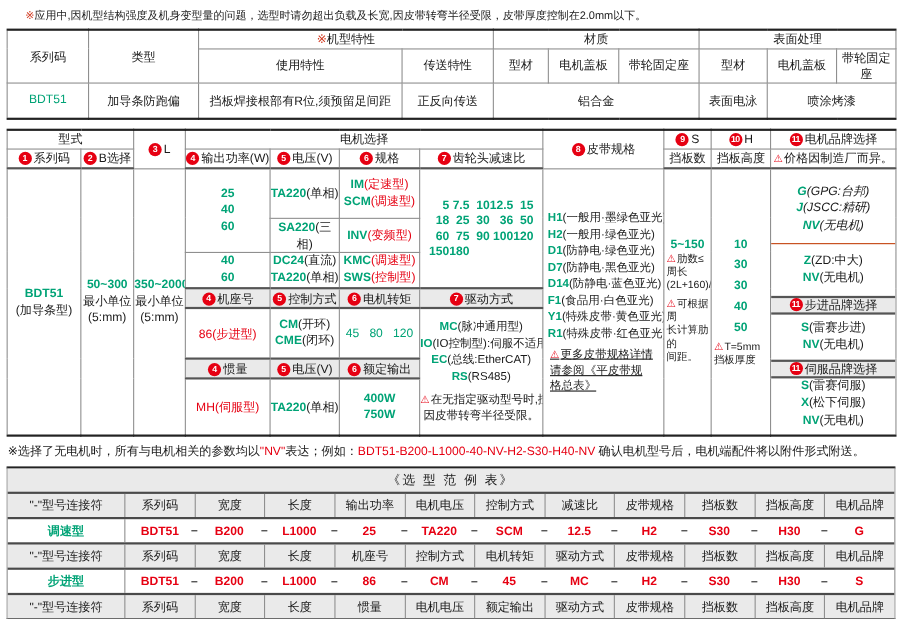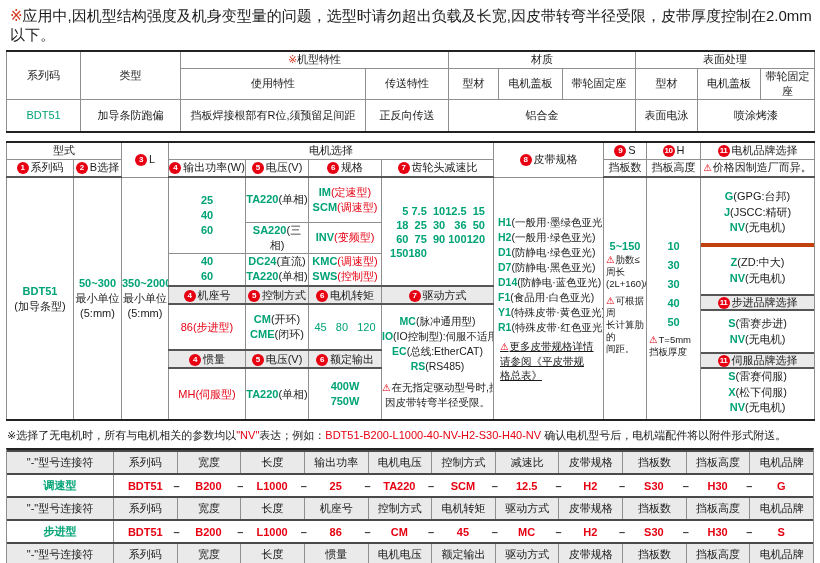--- a/index.html
+++ b/index.html
@@ -1,18 +1,18 @@
 <!DOCTYPE html>
 <html><head>
 <meta charset="utf-8">
 <style>
   html,body{margin:0;padding:0;background:#fff;}
   body{width:820px;height:563px;font-family:"Liberation Sans","DejaVu Sans",sans-serif;color:#1a1a1a;overflow:hidden;}
   .wrap{padding:5px 6px;}
-  .note-top{font-size:15px;margin:2px 0 5px 4px;letter-spacing:0;}
+  .note-top{font-size:10px;margin:2px 0 5px 17px;letter-spacing:0;}
   .mark{color:#d23b22;}
   table{border-collapse:collapse;table-layout:fixed;width:808px;}
   .spec,.main{border-top:2px solid #222;border-bottom:2px solid #222;}
   .spec th,.spec td,.main th,.main td{border:1px solid #8f8f8f;text-align:center;vertical-align:middle;font-weight:normal;font-size:11px;padding:0;overflow:hidden;}
   .spec{margin-bottom:8px;}
   .spec tr{height:17px;}
   .spec tr.datarow{height:33px;}
   .teal{color:#00A376;font-weight:bold;}
   .redtx{color:#E60012;}
   .redbold{color:#E60012;font-weight:bold;}
@@ -34,21 +34,21 @@
   .smallnote{font-size:9.5px;line-height:12px;text-align:left;padding:2px 1px 3px 2px;}
   .h-nums div{line-height:19px;}
   .drive-cell{text-align:left;padding-left:6px;margin-top:20px;}
   .drive-cell div{font-size:10.5px;line-height:15px;white-space:nowrap;}
   .drive-note{margin-top:6px;font-size:10px;line-height:13px;}
   .brand-cell{padding:0;}
   .brand-stack{display:flex;flex-direction:column;height:100%;}
   .brand-sec{display:flex;flex-direction:column;align-items:center;justify-content:center;}
   .brand-sec div{line-height:15.5px;font-size:11px;white-space:nowrap;}
   .brand-hdr{background:#EAEAEA;border-top:2px solid #555;border-bottom:2px solid #555;display:flex;align-items:center;justify-content:center;height:17px;flex:0 0 auto;box-sizing:border-box;}
-  .sec-divider{border-bottom:4px solid #c2410c;}
+  .sec-divider{border-bottom:1px solid #c2410c;font-style:italic;}
   .notes{font-size:11px;line-height:16px;margin:6px 1px 5px 1px;}
   .ex{width:806px;border:1px solid #8f8f8f;border-top:2px solid #222;border-bottom:2px solid #222;}
   .ex-title{display:flex;align-items:center;justify-content:center;background:#EAEAEA;height:21px;font-size:11.5px;letter-spacing:2px;}
   .ex-row{display:grid;grid-template-columns:106px repeat(11,1fr);height:21px;border-top:2px solid #4a4a4a;}
   .ex-cell{display:flex;align-items:center;justify-content:center;font-size:11px;position:relative;overflow:visible;}
   .ex-h{background:#EAEAEA;}
   .ex-h .ex-cell{border-left:1px solid #8f8f8f;}
   .ex-h .ex-cell:first-child{border-left:none;}
   .ex-d .ex-cell:nth-child(2){border-left:1px solid #8f8f8f;}
   .ex-label{color:#00A376;font-weight:bold;}
@@ -316,20 +316,21 @@
       </td>
     </tr>
   </tbody>
     </table>
 
   <div class="notes">
     <div><span>※选择了无电机时，所有与电机相关的参数均以</span><span class="redtx">"NV"</span><span>表达；例如：</span><span class="redtx">BDT51-B200-L1000-40-NV-H2-S30-H40-NV</span><span>  确认电机型号后，电机端配件将以附件形式附送。</span></div>
   </div>
 
   <div class="ex">
+    <div class="ex-title">《选 型 范 例 表》</div>
 
     <div class="ex-row ex-h">
       <div class="ex-cell">"-"型号连接符</div>
       <div class="ex-cell">系列码</div>
       <div class="ex-cell">宽度</div>
       <div class="ex-cell">长度</div>
       <div class="ex-cell">输出功率</div>
       <div class="ex-cell">电机电压</div>
       <div class="ex-cell">控制方式</div>
       <div class="ex-cell">减速比</div>

